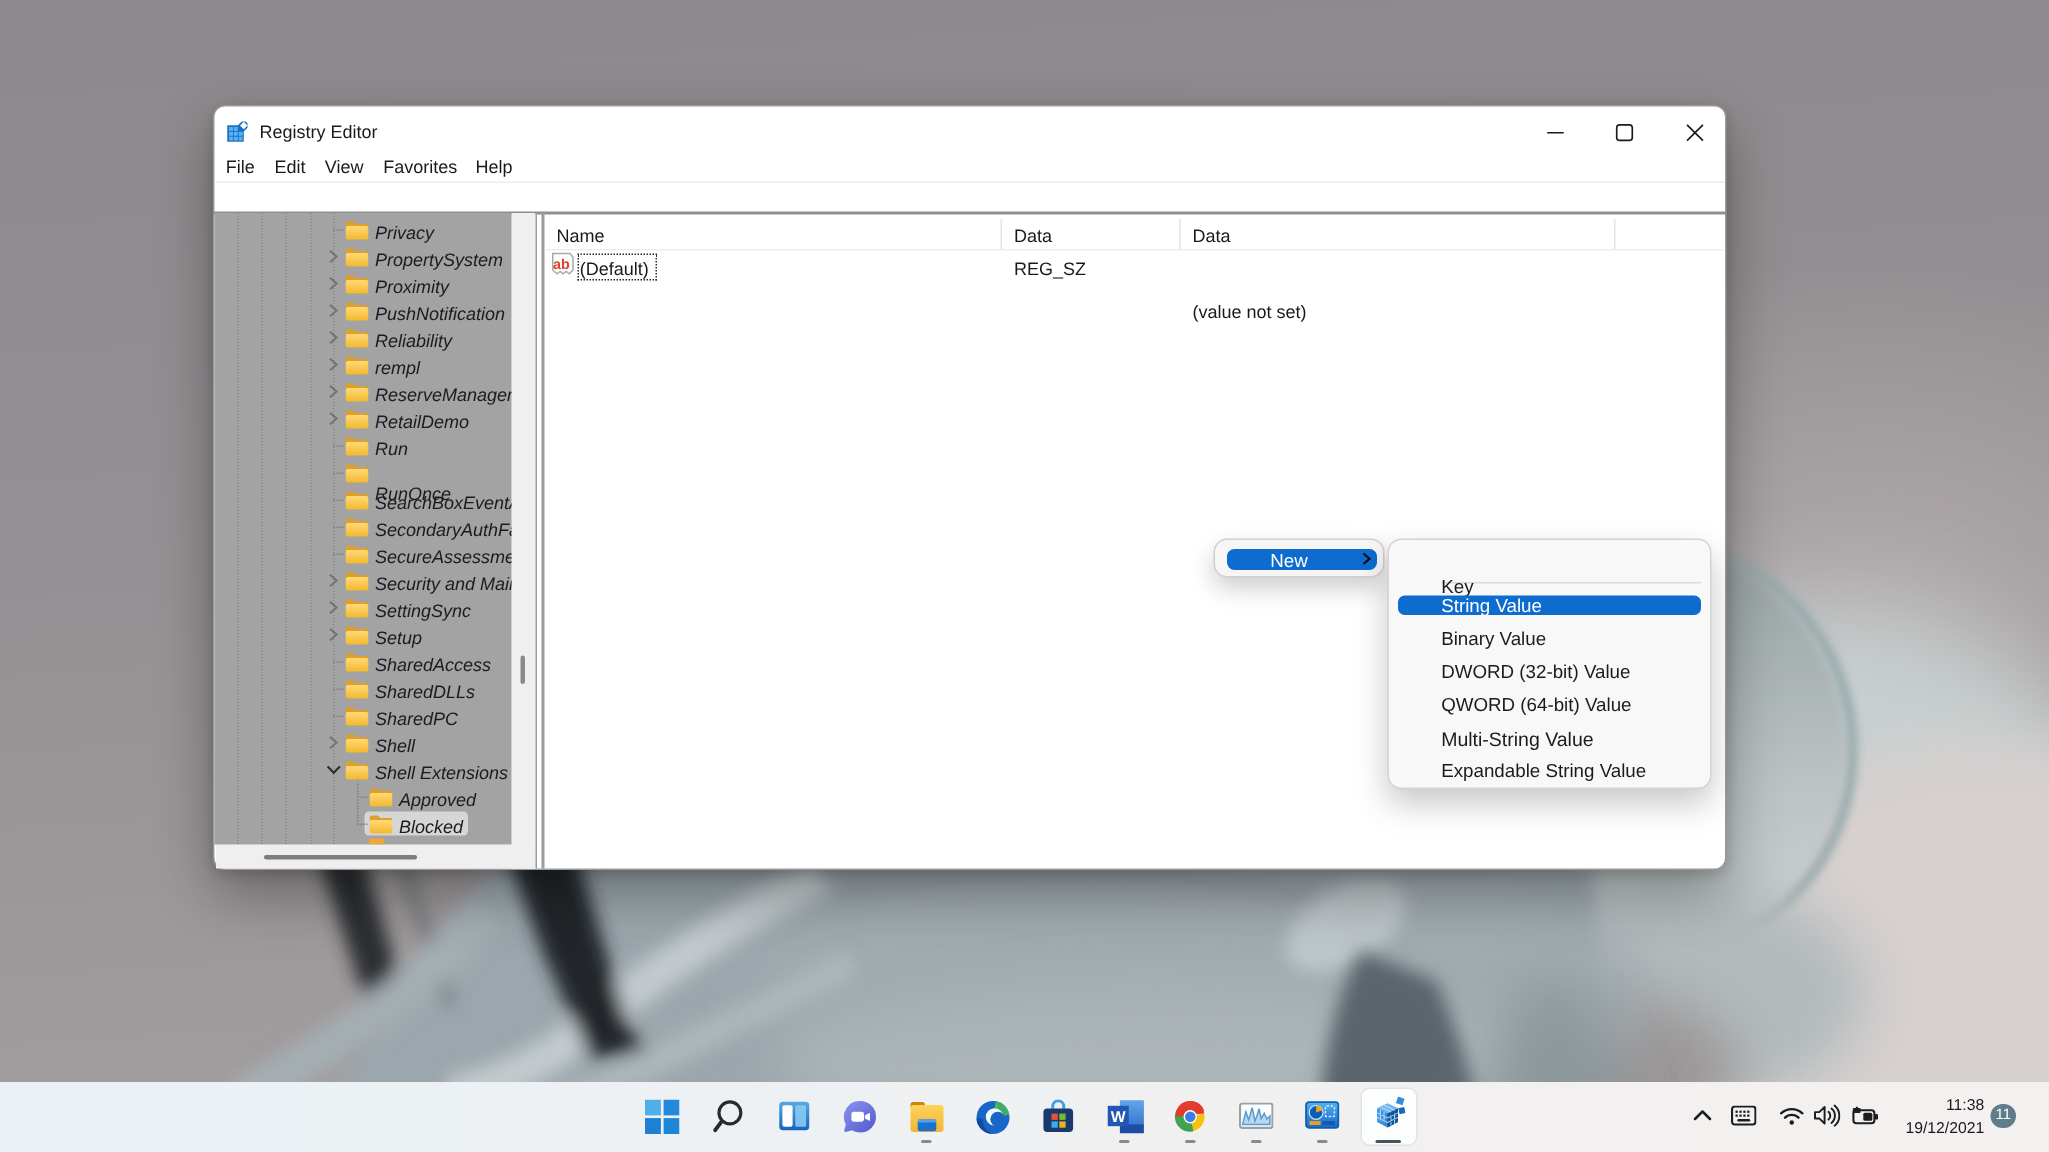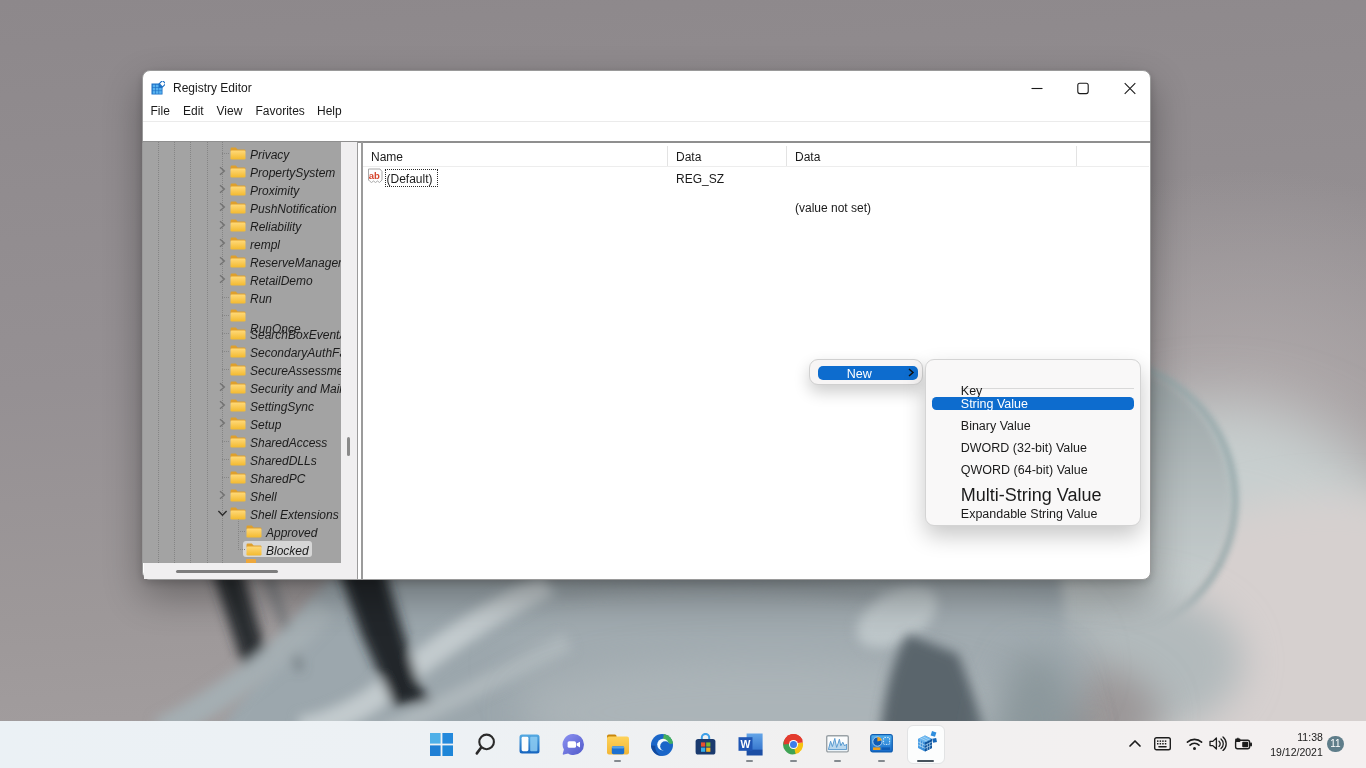--- a/index.html
+++ b/index.html
@@ -476,13 +476,13 @@
     <path d="M2,1 L6,4.5 L2,8" fill="none" stroke="#111" stroke-width="1.5"></path>
   </svg>
 <div class="abs" style="left:924.7px;top:358.7px;width:216.5px;height:166.9px;background:#f9f8f8;border:1px solid #d4d4d4;border-radius:9px;box-shadow:0 10px 22px rgba(0,0,0,.22);"></div>
 <div class="abs" style="left:960.5px;top:387.7px;width:173.4px;height:1px;background:#d9d9d9;"></div>
 <div class="abs" style="left:960.8px;top:367.2px;font-size:12.5px;color:#1b1b1b;line-height:1;margin-top:18px;">Key</div>
 <div class="abs" style="left:932.2px;top:397.2px;width:201.6px;height:13.3px;background:#0d6cce;border-radius:4.5px;"></div>
 <div class="abs" style="left:960.8px;top:397.7px;font-size:12.5px;color:#fff;line-height:1;">String Value</div>
 <div class="abs" style="left:960.8px;top:419.8px;font-size:12.5px;color:#1b1b1b;line-height:1;">Binary Value</div>
 <div class="abs" style="left:960.8px;top:441.8px;font-size:12.5px;color:#1b1b1b;line-height:1;">DWORD (32-bit) Value</div>
 <div class="abs" style="left:960.8px;top:463.8px;font-size:12.5px;color:#1b1b1b;line-height:1;">QWORD (64-bit) Value</div>
-<div class="abs" style="left:960.8px;top:485.8px;font-size:18px;color:#1b1b1b;line-height:1;">Multi-String Value</div>
+<div class="abs" style="left:960.8px;top:485.8px;font-size:13px;color:#1b1b1b;line-height:1;">Multi-String Value</div>
 <div class="abs" style="left:960.8px;top:507.5px;font-size:12.5px;color:#1b1b1b;line-height:1;text-align:right;">Expandable String Value</div>
 </body></html>

